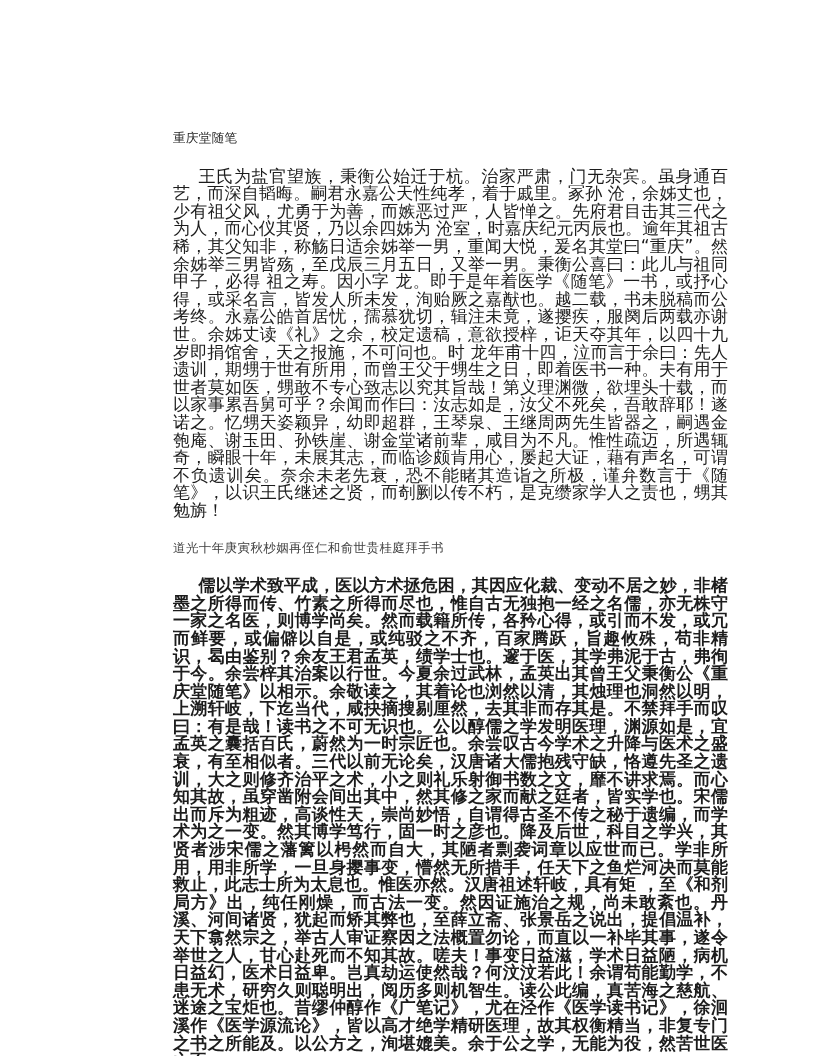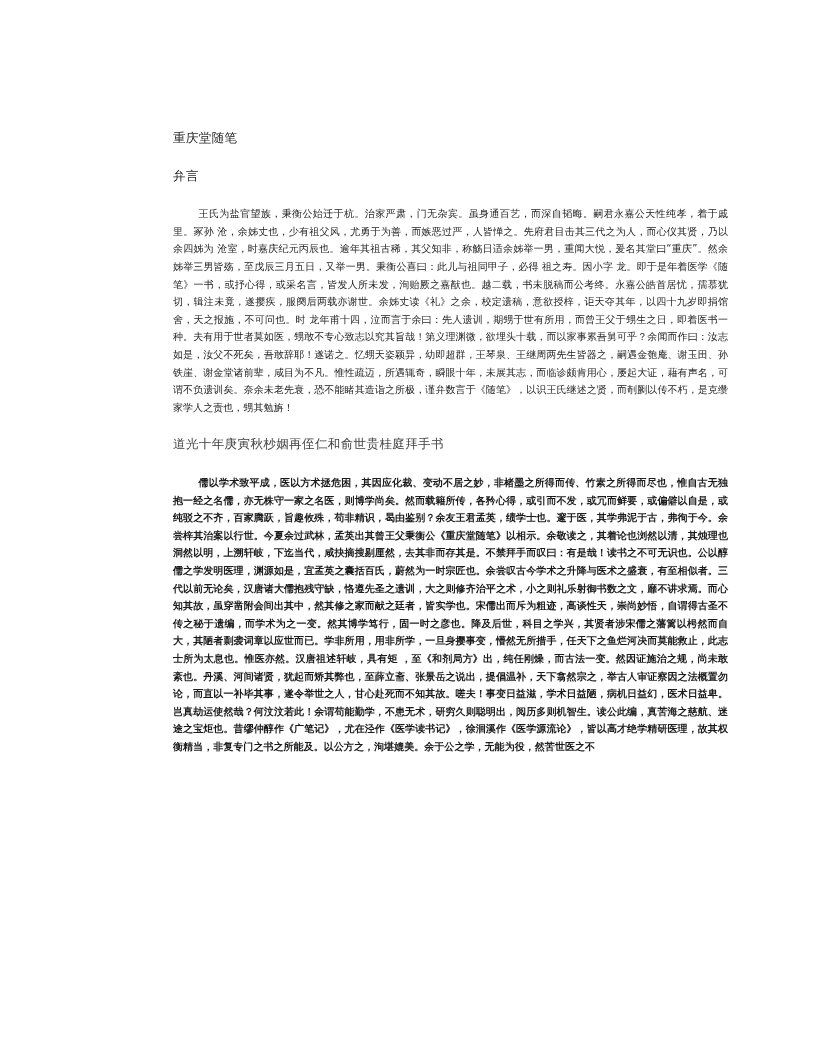--- a/index.html
+++ b/index.html
@@ -33,21 +33,21 @@
   }
   .section-heading {
     font-size: 12.5px;
     line-height: 1.25;
     margin: 0 0 22px 0;
     font-weight: normal;
     color: #1f1f1f;
     letter-spacing: 0.4px;
   }
   .body-par {
-    font-size: 10px;
+    font-size: 17px;
     line-height: 17.6px;
     margin: 0 0 20px 0;
     text-indent: 25.6px;
     text-align: justify;
     text-justify: inter-ideograph;
     color: #1c1c1c;
     letter-spacing: 0.05px;
     word-break: break-all;
   }
   .body-par:last-child { margin-bottom: 0; font-weight: bold; }
@@ -60,21 +60,20 @@
     letter-spacing: 0.4px;
   }
 </style>
 </head>
 <body>
 
 <div class="page">
 
   <div class="doc-title">重庆堂随笔</div>
 
-  <div class="section-heading">弁言</div>
 
   <p class="body-par">王氏为盐官望族，秉衡公始迁于杭。治家严肃，门无杂宾。虽身通百艺，而深自韬晦。嗣君永嘉公天性纯孝，着于戚里。冢孙 沧，余姊丈也，少有祖父风，尤勇于为善，而嫉恶过严，人皆惮之。先府君目击其三代之为人，而心仪其贤，乃以余四姊为 沧室，时嘉庆纪元丙辰也。逾年其祖古稀，其父知非，称觞日适余姊举一男，重闻大悦，爰名其堂曰“重庆”。然余姊举三男皆殇，至戊辰三月五日，又举一男。秉衡公喜曰：此儿与祖同甲子，必得 祖之寿。因小字 龙。即于是年着医学《随笔》一书，或抒心得，或采名言，皆发人所未发，洵贻厥之嘉猷也。越二载，书未脱稿而公考终。永嘉公皓首居忧，孺慕犹切，辑注未竟，遂撄疾，服阕后两载亦谢世。余姊丈读《礼》之余，校定遗稿，意欲授梓，讵天夺其年，以四十九岁即捐馆舍，天之报施，不可问也。时 龙年甫十四，泣而言于余曰：先人遗训，期甥于世有所用，而曾王父于甥生之日，即着医书一种。夫有用于世者莫如医，甥敢不专心致志以究其旨哉！第义理渊微，欲埋头十载，而以家事累吾舅可乎？余闻而作曰：汝志如是，汝父不死矣，吾敢辞耶！遂诺之。忆甥天姿颖异，幼即超群，王琴泉、王继周两先生皆器之，嗣遇金匏庵、谢玉田、孙铁崖、谢金堂诸前辈，咸目为不凡。惟性疏迈，所遇辄奇，瞬眼十年，未展其志，而临诊颇肯用心，屡起大证，藉有声名，可谓不负遗训矣。奈余未老先衰，恐不能睹其造诣之所极，谨弁数言于《随笔》，以识王氏继述之贤，而剞劂以传不朽，是克缵家学人之责也，甥其勉旃！</p>
 
   <div class="sig-line">道光十年庚寅秋杪姻再侄仁和俞世贵桂庭拜手书</div>
 
 
   <p class="body-par">儒以学术致平成，医以方术拯危困，其因应化裁、变动不居之妙，非楮墨之所得而传、竹素之所得而尽也，惟自古无独抱一经之名儒，亦无株守一家之名医，则博学尚矣。然而载籍所传，各矜心得，或引而不发，或冗而鲜要，或偏僻以自是，或纯驳之不齐，百家腾跃，旨趣攸殊，苟非精识，曷由鉴别？余友王君孟英，绩学士也。邃于医，其学弗泥于古，弗徇于今。余尝梓其治案以行世。今夏余过武林，孟英出其曾王父秉衡公《重庆堂随笔》以相示。余敬读之，其着论也浏然以清，其烛理也洞然以明，上溯轩岐，下迄当代，咸抉摘搜剔厘然，去其非而存其是。不禁拜手而叹曰：有是哉！读书之不可无识也。公以醇儒之学发明医理，渊源如是，宜孟英之囊括百氏，蔚然为一时宗匠也。余尝叹古今学术之升降与医术之盛衰，有至相似者。三代以前无论矣，汉唐诸大儒抱残守缺，恪遵先圣之遗训，大之则修齐治平之术，小之则礼乐射御书数之文，靡不讲求焉。而心知其故，虽穿凿附会间出其中，然其修之家而献之廷者，皆实学也。宋儒出而斥为粗迹，高谈性天，崇尚妙悟，自谓得古圣不传之秘于遗编，而学术为之一变。然其博学笃行，固一时之彦也。降及后世，科目之学兴，其贤者涉宋儒之藩篱以枵然而自大，其陋者剽袭词章以应世而已。学非所用，用非所学，一旦身撄事变，懵然无所措手，任天下之鱼烂河决而莫能救止，此志士所为太息也。惟医亦然。汉唐祖述轩岐，具有矩 ，至《和剂局方》出，纯任刚燥，而古法一变。然因证施治之规，尚未敢紊也。丹溪、河间诸贤，犹起而矫其弊也，至薛立斋、张景岳之说出，提倡温补，天下翕然宗之，举古人审证察因之法概置勿论，而直以一补毕其事，遂令举世之人，甘心赴死而不知其故。嗟夫！事变日益滋，学术日益陋，病机日益幻，医术日益卑。岂真劫运使然哉？何汶汶若此！余谓苟能勤学，不患无术，研穷久则聪明出，阅历多则机智生。读公此编，真苦海之慈航、迷途之宝炬也。昔缪仲醇作《广笔记》，尤在泾作《医学读书记》，徐洄溪作《医学源流论》，皆以高才绝学精研医理，故其权衡精当，非复专门之书之所能及。以公方之，洵堪媲美。余于公之学，无能为役，然苦世医之不</p>
 
 </div>
 

